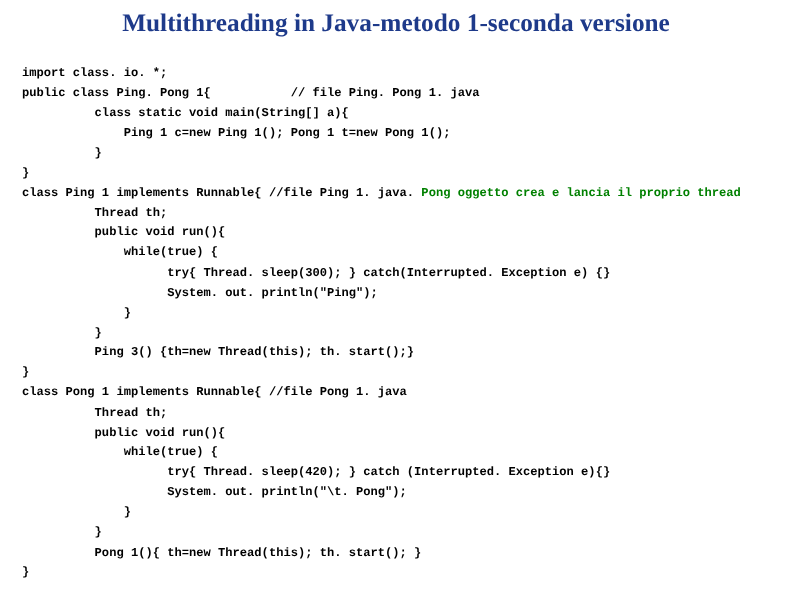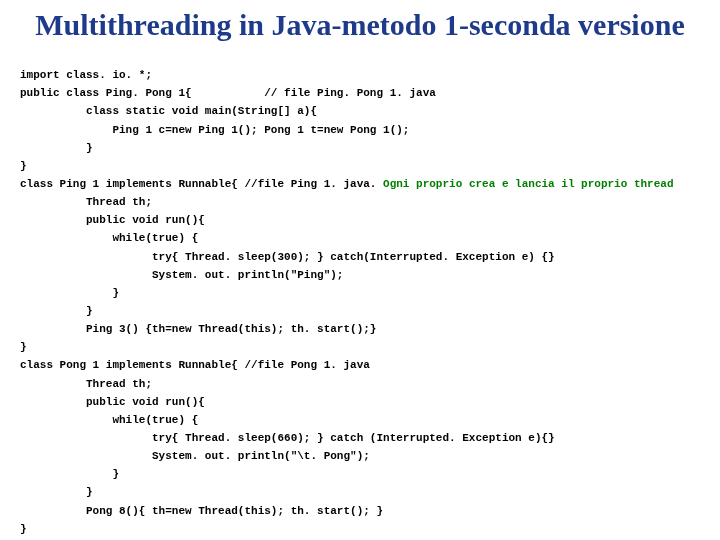--- a/index.html
+++ b/index.html
@@ -6,21 +6,21 @@
     margin: 0;
     padding: 8px 20px;
     background: #ffffff;
     font-family: "Times New Roman", serif;
     width: 720px;
     height: 540px;
     box-sizing: border-box;
   }
   .title {
     text-align: center;
-    font-size: 30px;
+    font-size: 23px;
     font-weight: bold;
     color: #1e3a8a;
     margin-bottom: 6px;
   }
   .code {
     font-family: "Courier New", monospace;
     font-size: 11px;
     font-weight: bold;
     color: #000;
     line-height: 1.65;
@@ -33,33 +33,33 @@
 
 <div class="title">Multithreading in Java-metodo 1-seconda versione</div>
 
 <div class="code">
 <span>import class. io. *;</span>
 <span>public class Ping. Pong 1{           // file Ping. Pong 1. java</span>
 <span>          class static void main(String[] a){</span>
 <span>              Ping 1 c=new Ping 1(); Pong 1 t=new Pong 1();</span>
 <span>          }</span>
 <span>}</span>
-<span><span>class Ping 1 implements Runnable{ //file Ping 1. java. </span><span class="green">Ogni proprio crea e lancia il proprio thread</span></span>
+<span><span>class Ping 1 implements Runnable{ //file Ping 1. java. </span><span class="green">Pong oggetto crea e lancia il proprio thread</span></span>
 <span>          Thread th;</span>
 <span>          public void run(){</span>
 <span>              while(true) {</span>
 <span>                    try{ Thread. sleep(300); } catch(Interrupted. Exception e) {}</span>
 <span>                    System. out. println("Ping");</span>
 <span>              }</span>
 <span>          }</span>
 <span>          Ping 3() {th=new Thread(this); th. start();}</span>
 <span>}</span>
 <span>class Pong 1 implements Runnable{ //file Pong 1. java</span>
 <span>          Thread th;</span>
 <span>          public void run(){</span>
 <span>              while(true) {</span>
-<span>                    try{ Thread. sleep(660); } catch (Interrupted. Exception e){}</span>
+<span>                    try{ Thread. sleep(420); } catch (Interrupted. Exception e){}</span>
 <span>                    System. out. println("\t. Pong");</span>
 <span>              }</span>
 <span>          }</span>
-<span>          Pong 8(){ th=new Thread(this); th. start(); }</span>
+<span>          Pong 1(){ th=new Thread(this); th. start(); }</span>
 <span>}</span>
 </div>
 
 </body></html>

